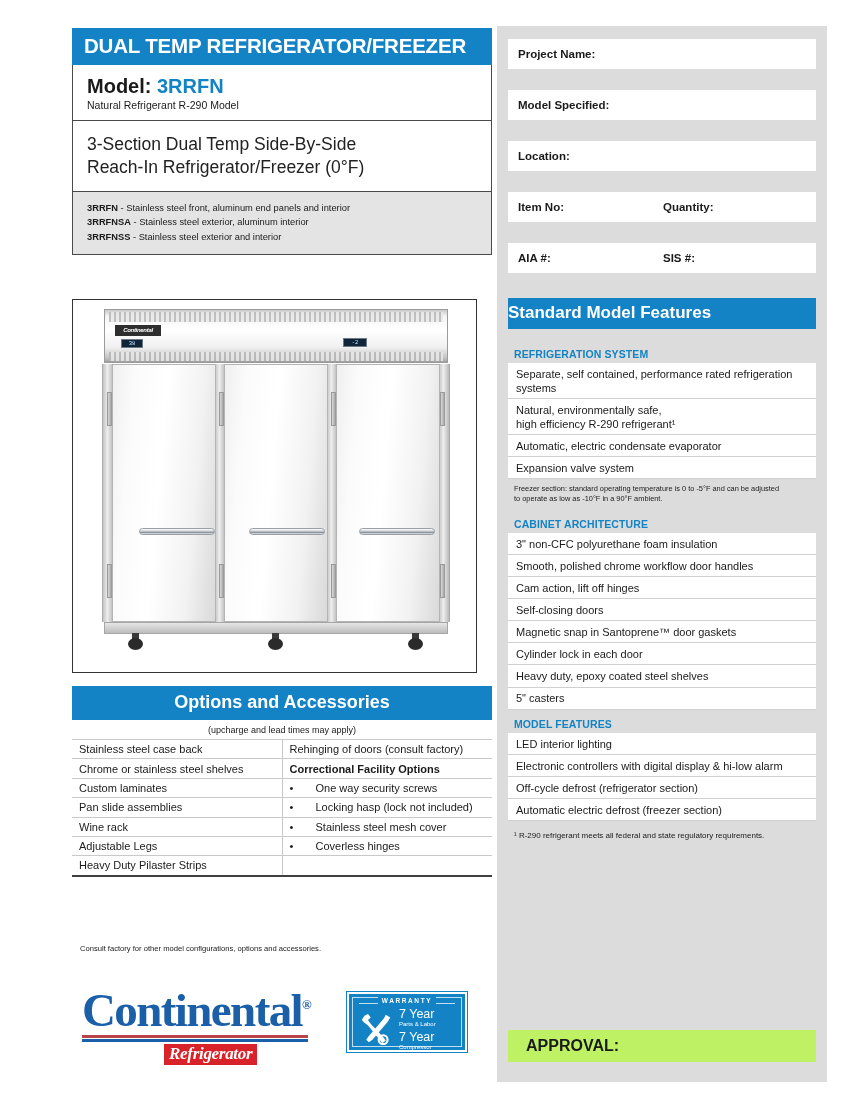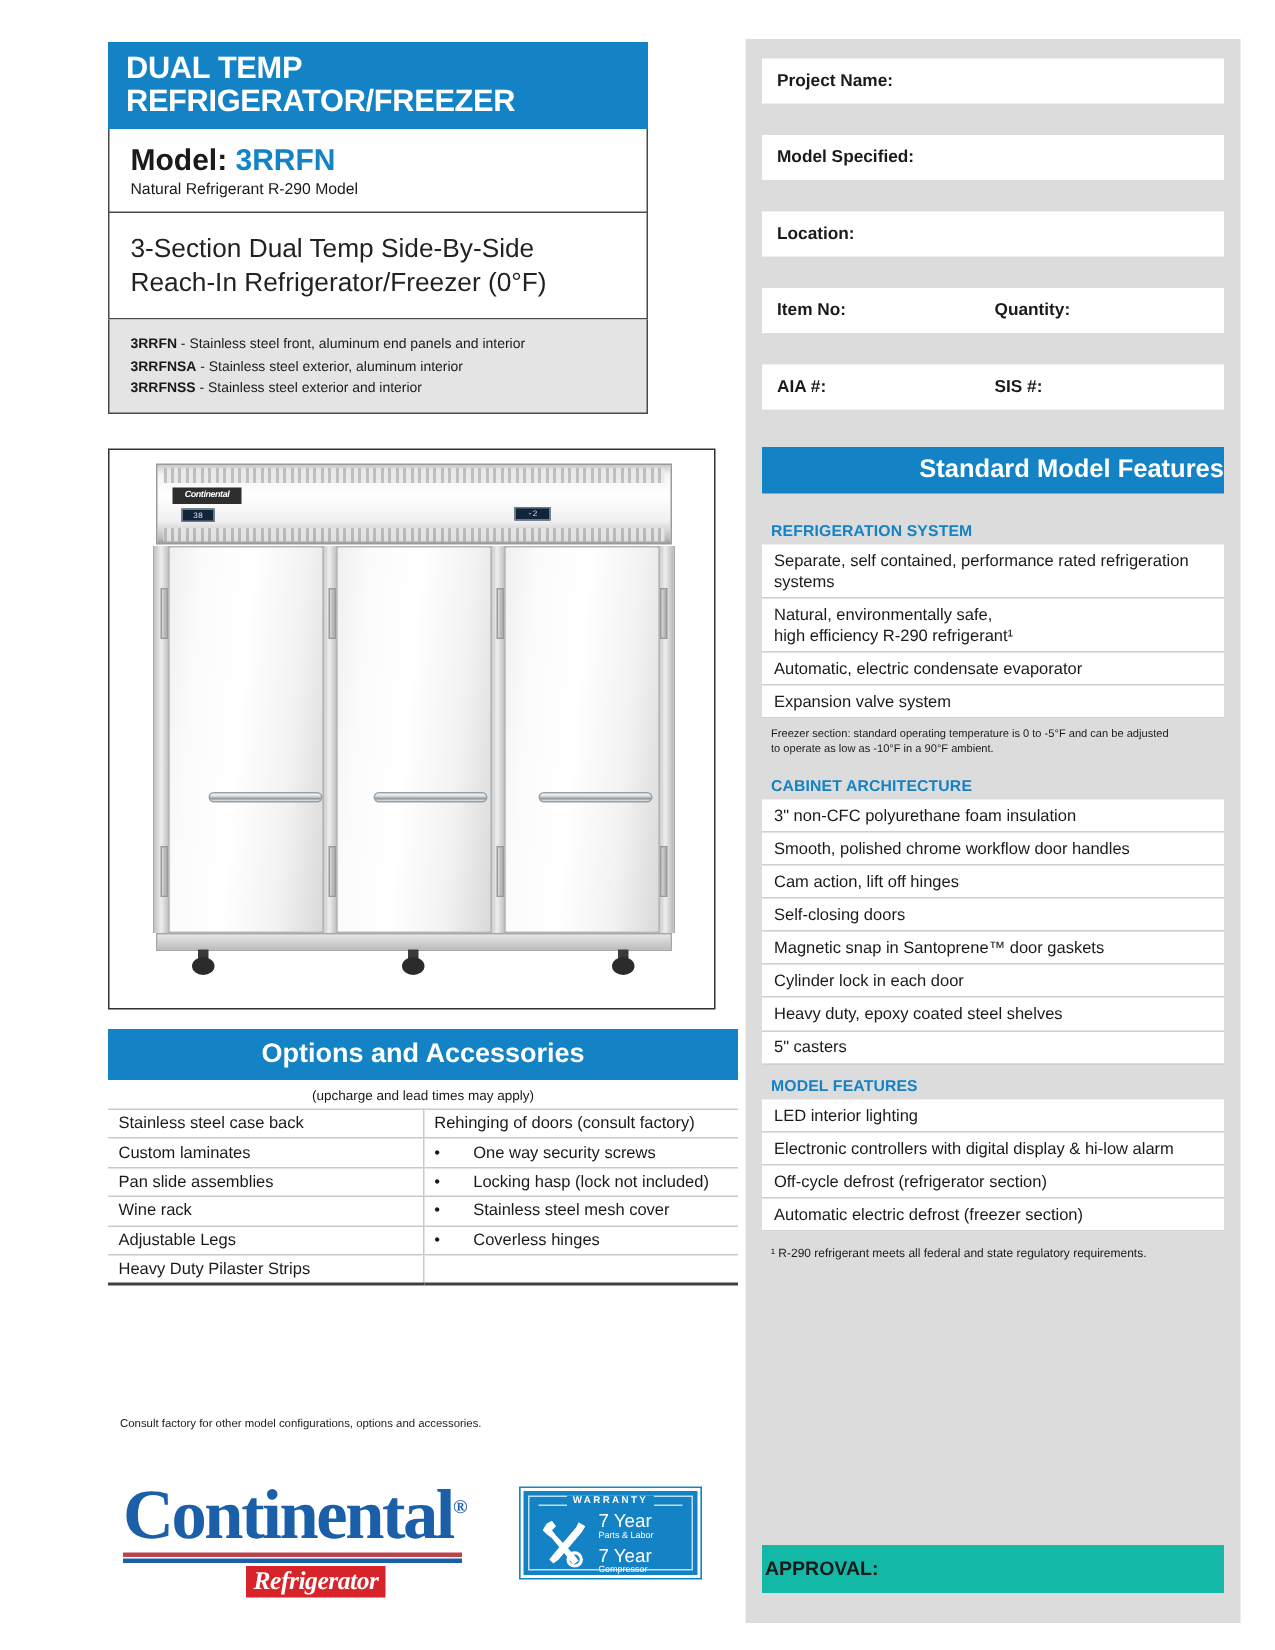--- a/index.html
+++ b/index.html
@@ -12,21 +12,21 @@
     position: relative;
     font-family: "Liberation Sans", sans-serif;
     color: #1a1a1a;
     overflow: hidden;
   }
 
   
   .left-col {
     position: absolute;
     left: 72px; top: 28px;
-    width: 360px;
+    width: 420px;
   }
 
   .title-bar {
     background: #1383c6;
     color: #ffffff;
     font-size: 20.5px;
     font-weight: bold;
     letter-spacing: -0.2px;
     padding: 7px 0 8px 12px;
     line-height: 1.05;
@@ -319,21 +319,21 @@
   .field .q { position: absolute; left: 155px; }
 
   .sec-header {
     position: absolute;
     left: 11px;
     width: 308px;
     background: #1383c6;
     color: #fff;
     font-size: 17px;
     font-weight: bold;
-    text-align: right;
+    text-align: left;
     padding: 5px 0 6px 0;
   }
   .group-title {
     font-size: 10.5px;
     font-weight: bold;
     color: #1383c6;
     letter-spacing: 0.1px;
     padding: 4px 0 3px 6px;
   }
   .feat-list { border-collapse: collapse; width: 308px; table-layout: fixed; }
@@ -355,25 +355,25 @@
   .footnote {
     position: absolute;
     left: 17px;
     font-size: 8px;
     color: #1a1a1a;
   }
   .approval {
     position: absolute;
     left: 11px; top: 1004px;
     width: 308px; height: 32px;
-    background: #14b8a6;
-    font-size: 13px;
+    background: #bef264;
+    font-size: 16px;
     font-weight: bold;
     line-height: 32px;
-    padding-left: 2px;
+    padding-left: 18px;
     color: #1a1a1a;
   }
 </style>
 </head>
 <body>
 
 <div class="left-col">
 
   <div class="title-bar">DUAL TEMP REFRIGERATOR/FREEZER</div>
 
@@ -447,20 +447,24 @@
 </div>
 
 <div class="opts">
   <div class="opts-header">Options and Accessories</div>
   <div class="opts-sub">(upcharge and lead times may apply)</div>
   <table class="opts-table">
     <tbody>
         <tr>
       <td class="col-l">Stainless steel case back</td>
       <td>Rehinging of doors (consult factory)</td>
+    </tr>
+    <tr>
+      <td class="col-l">Chrome or stainless steel shelves</td>
+      <td class="cfo">Correctional Facility Options</td>
     </tr>
     <tr>
       <td class="col-l">Custom laminates</td>
       <td class="bullet-cell"><span class="b">•</span><span>One way security screws</span></td>
     </tr>
     <tr>
       <td class="col-l">Pan slide assemblies</td>
       <td class="bullet-cell"><span class="b">•</span><span>Locking hasp (lock not included)</span></td>
     </tr>
     <tr>

